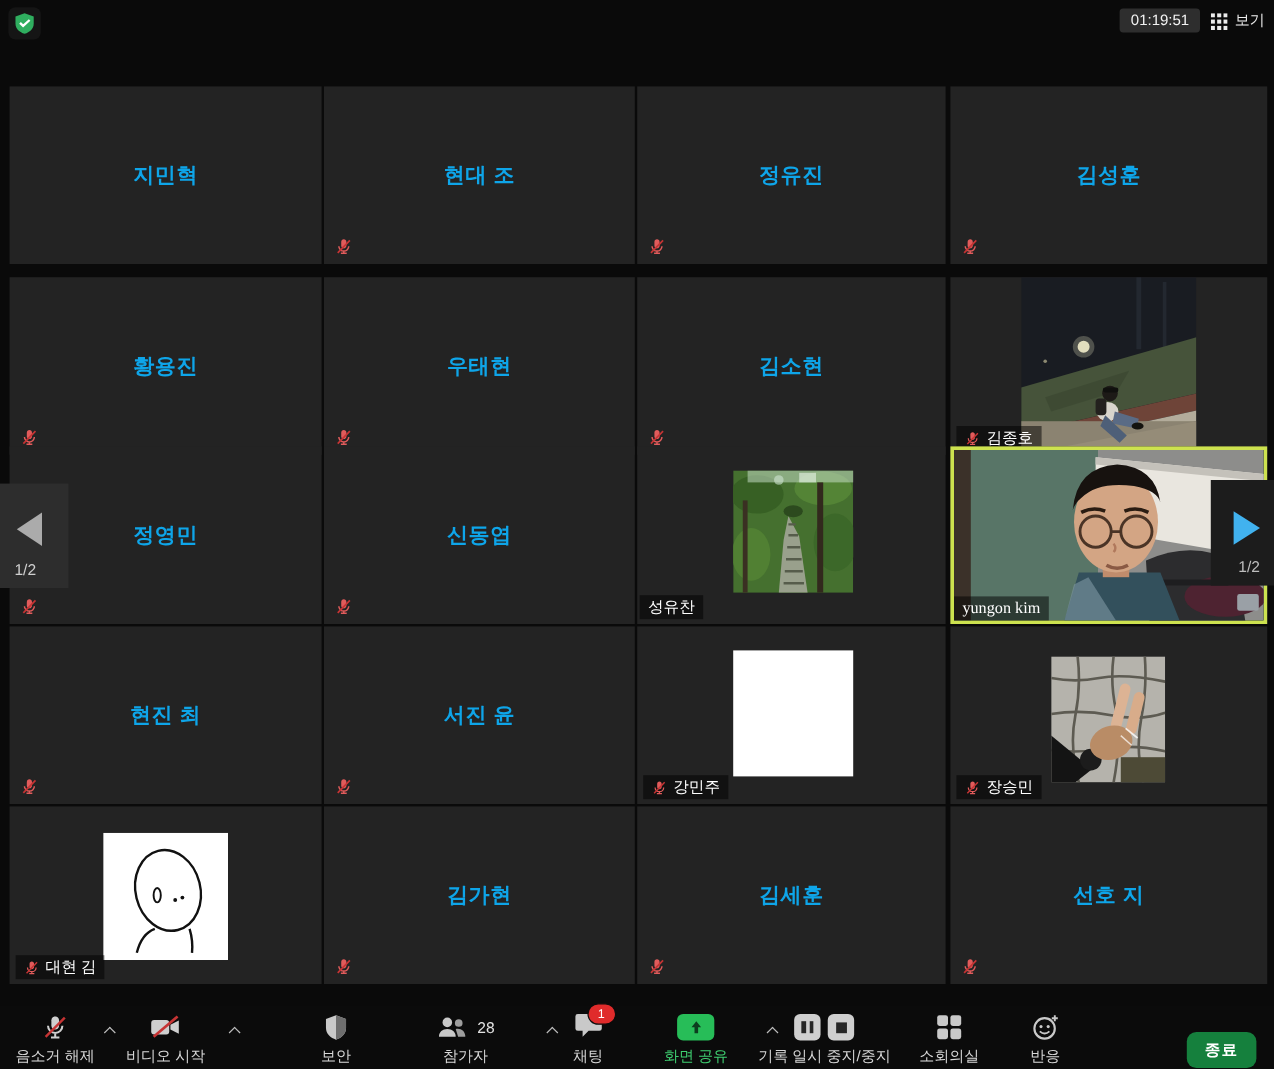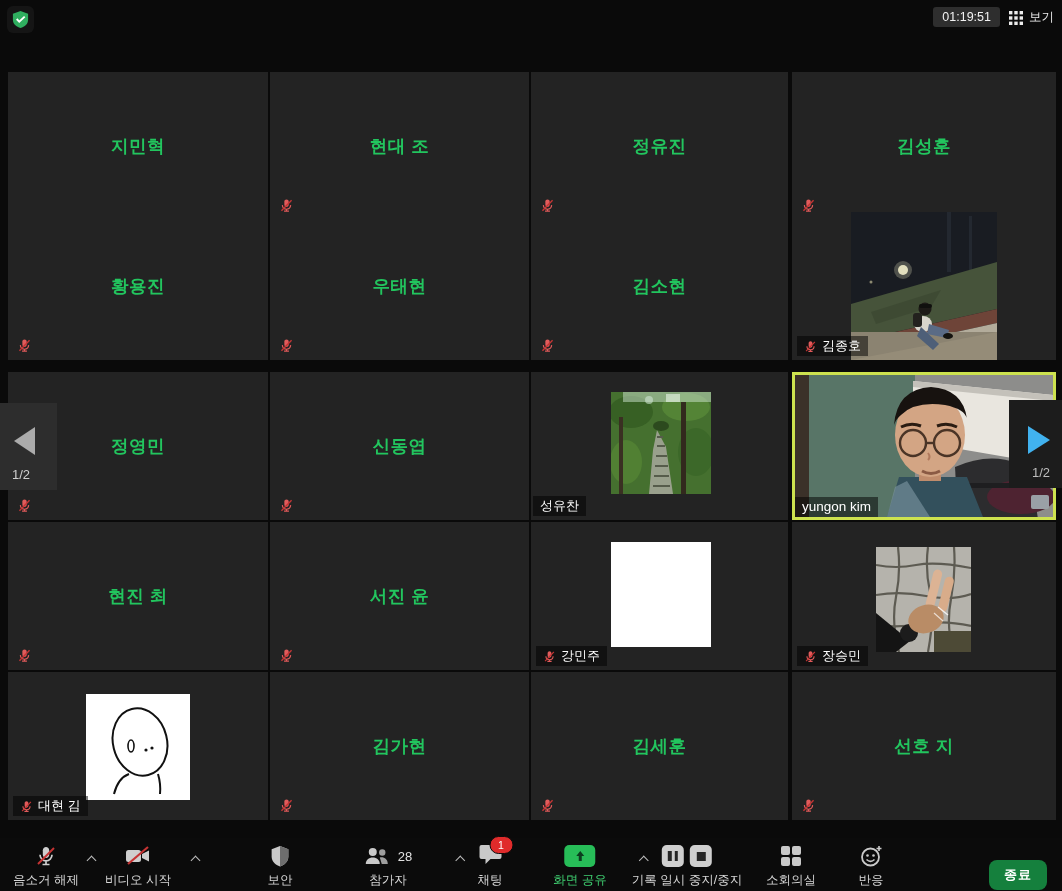--- a/index.html
+++ b/index.html
@@ -17,24 +17,24 @@
   .rec-label{color:#e6e6e6;font-size:12.5px;}
   .rec-controls{display:flex;align-items:center;gap:14px;margin-left:14px;}
   .pause-glyph{display:flex;gap:3px;}
   .pause-glyph i{display:block;width:3.5px;height:12px;background:#ececec;}
   .stop-glyph{width:11px;height:11px;background:#ececec;}
   .timer-box{position:absolute;right:62px;top:7px;background:#2e2e2e;border-radius:3px;padding:3px 9px;color:#f2f2f2;font-size:12.5px;}
   .view-btn{position:absolute;right:8px;top:9px;display:flex;align-items:center;gap:6px;color:#ececec;font-size:12.5px;}
   
   .tile{position:absolute;height:148px;background:#232323;box-sizing:border-box;}
   .c1{left:8px;width:260px}.c2{left:270px;width:259px}.c3{left:531px;width:257px}.c4{left:792px;width:264px}
-  .r1{top:72px}.r2{top:212px}.r3{top:372px}.r4{top:522px}.r5{top:672px}
-  .cname{position:absolute;inset:0;display:flex;align-items:center;justify-content:center;color:#22c55e;font-size:17.5px;font-weight:600;letter-spacing:.5px;}
+  .r1{top:72px}.r2{top:231px}.r3{top:372px}.r4{top:522px}.r5{top:672px}
+  .cname{position:absolute;inset:0;display:flex;align-items:center;justify-content:center;color:#0ea5e9;font-size:17.5px;font-weight:600;letter-spacing:.5px;}
   .mic-corner{position:absolute;left:9px;bottom:7px;width:15px;height:15px;}
-  .nameplate{position:absolute;left:5px;bottom:4px;background:rgba(0,0,0,.5);color:#fff;font-size:13px;padding:2px 7px;display:flex;align-items:center;gap:5px;line-height:16px;}
+  .nameplate{position:absolute;left:5px;bottom:4px;background:rgba(0,0,0,.5);color:#fff;font-size:13px;padding:2px 7px;display:flex;align-items:center;gap:5px;line-height:16px;font-family:Liberation Serif, serif;}
   .active{border:3px solid #cde24f;}
   .active .nameplate{left:0;bottom:0;font-size:13.5px;}
   .art{position:absolute;display:block;}
   
   .nav-left{position:absolute;left:0;top:403px;width:57px;height:87px;background:#2d2d2d;}
   .nav-left .tri{position:absolute;left:14px;top:24px;width:0;height:0;border-top:14px solid transparent;border-bottom:14px solid transparent;border-right:21px solid #ababab;}
   .nav-left .pg{position:absolute;left:12px;bottom:8px;color:#cfcfcf;font-size:13px;}
   .nav-right{position:absolute;right:0;top:400px;width:53px;height:88px;background:#1c1c1c;}
   .nav-right .tri{position:absolute;right:12px;top:26px;width:0;height:0;border-top:14px solid transparent;border-bottom:14px solid transparent;border-left:22px solid #41b2ef;}
   .nav-right .pg{position:absolute;right:12px;bottom:8px;color:#bdbdbd;font-size:13px;}

